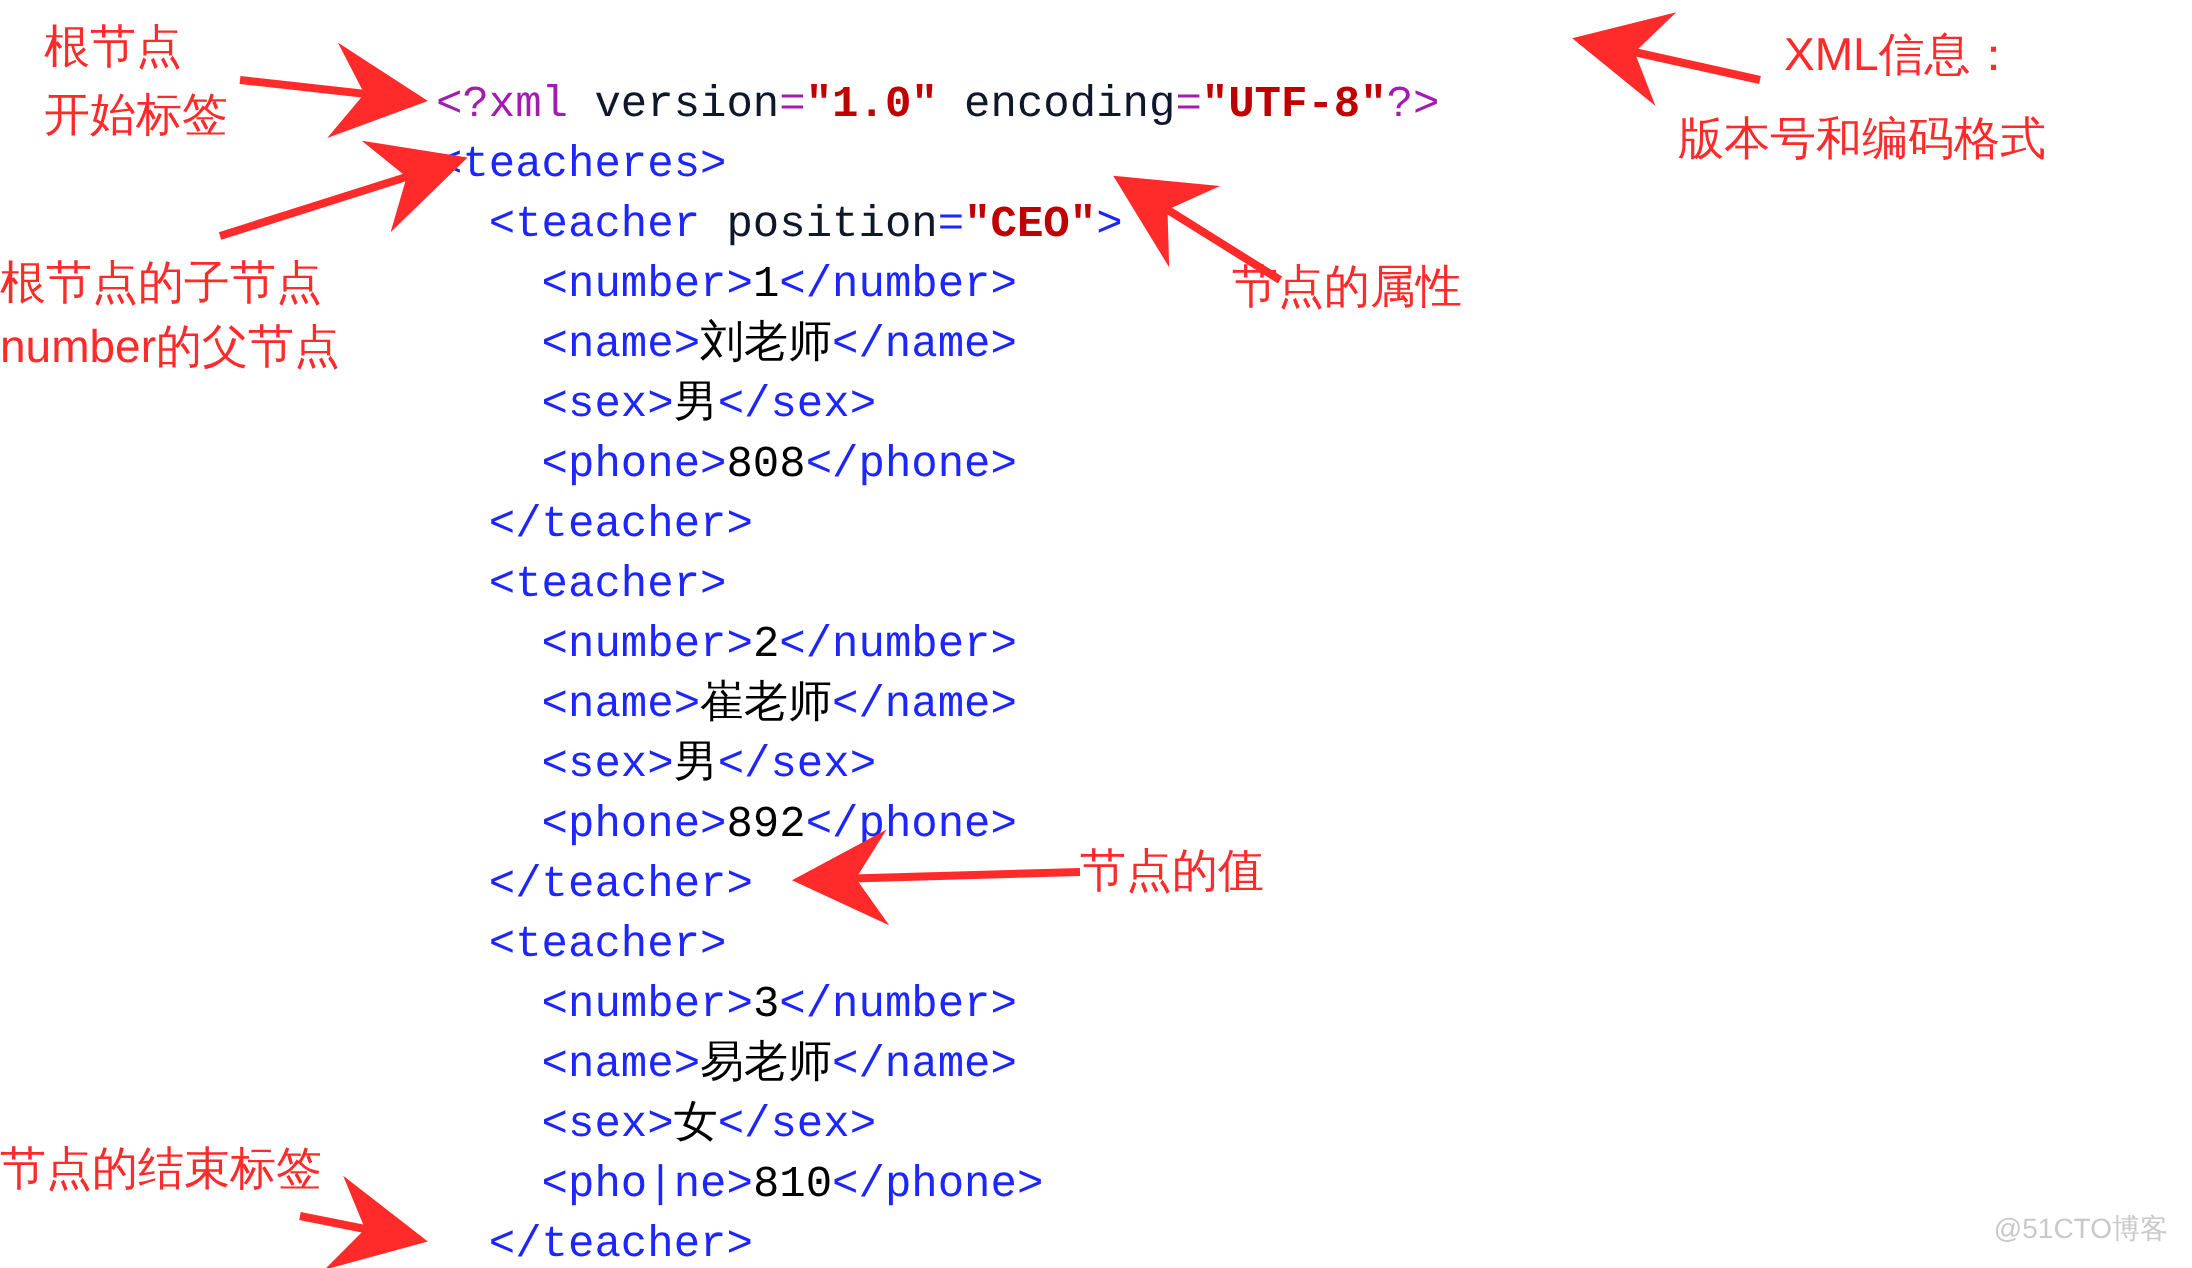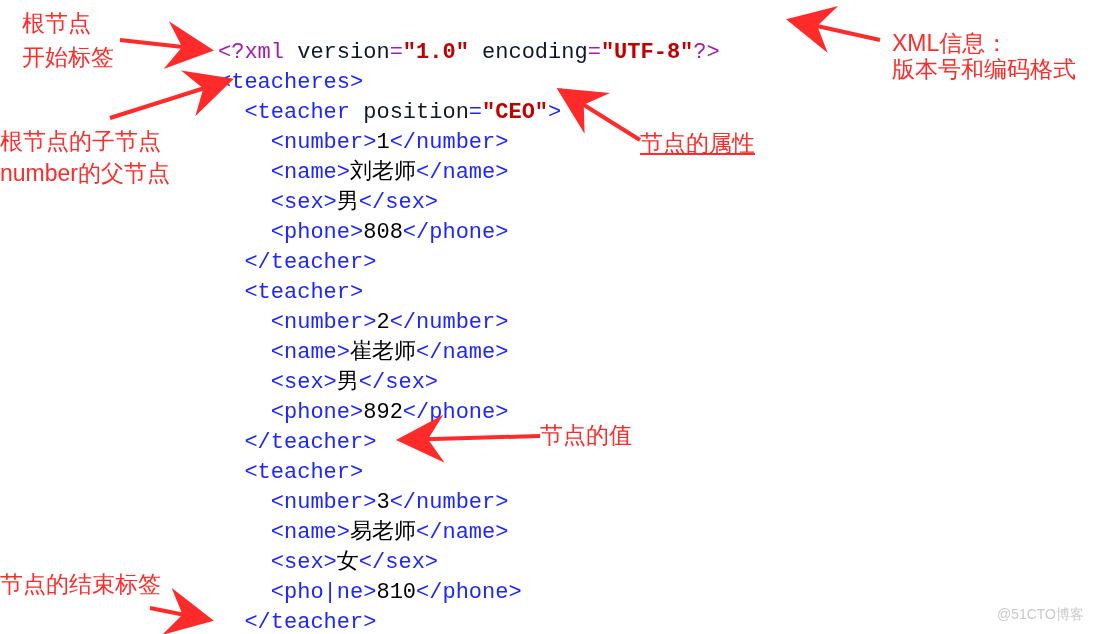--- a/index.html
+++ b/index.html
@@ -74,23 +74,23 @@
 <span class="tag">    &lt;pho|ne&gt;</span><span class="txt">810</span><span class="tag">&lt;/phone&gt;</span>
 <span class="tag">  &lt;/teacher&gt;</span>
 
 </div>
 
 <div class="annot" style="left:22px; top:10px;">根节点</div>
 <div class="annot" style="left:22px; top:44px;">开始标签</div>
 <div class="annot" style="left:0px;  top:128px;text-align:center;">根节点的子节点</div>
 <div class="annot" style="left:0px;  top:160px;">number的父节点</div>
 <div class="annot" style="left:0px;  top:571px;">节点的结束标签</div>
-<div class="annot" style="left:892px; top:30px;text-align:center;">XML信息：</div>
-<div class="annot" style="left:892px; top:56px;">版本号和编码格式</div>
-<div class="annot" style="left:640px; top:130px;text-decoration:underline;">节点的属性</div>
+<div class="annot" style="left:892px; top:14px;text-align:center;">XML信息：</div>
+<div class="annot" style="left:839px; top:56px;">版本号和编码格式</div>
+<div class="annot" style="left:616px; top:130px;">节点的属性</div>
 <div class="annot" style="left:540px; top:422px;">节点的值</div>
 
 <div class="watermark">@51CTO博客</div>
 
 <svg class="arrows">
   <defs>
     <marker id="ah" markerWidth="14" markerHeight="14" refX="11" refY="6" orient="auto">
       <path d="M0,0 L12,6 L0,12 L4,6 Z" fill="#ff2a2a"></path>
     </marker>
   </defs>

